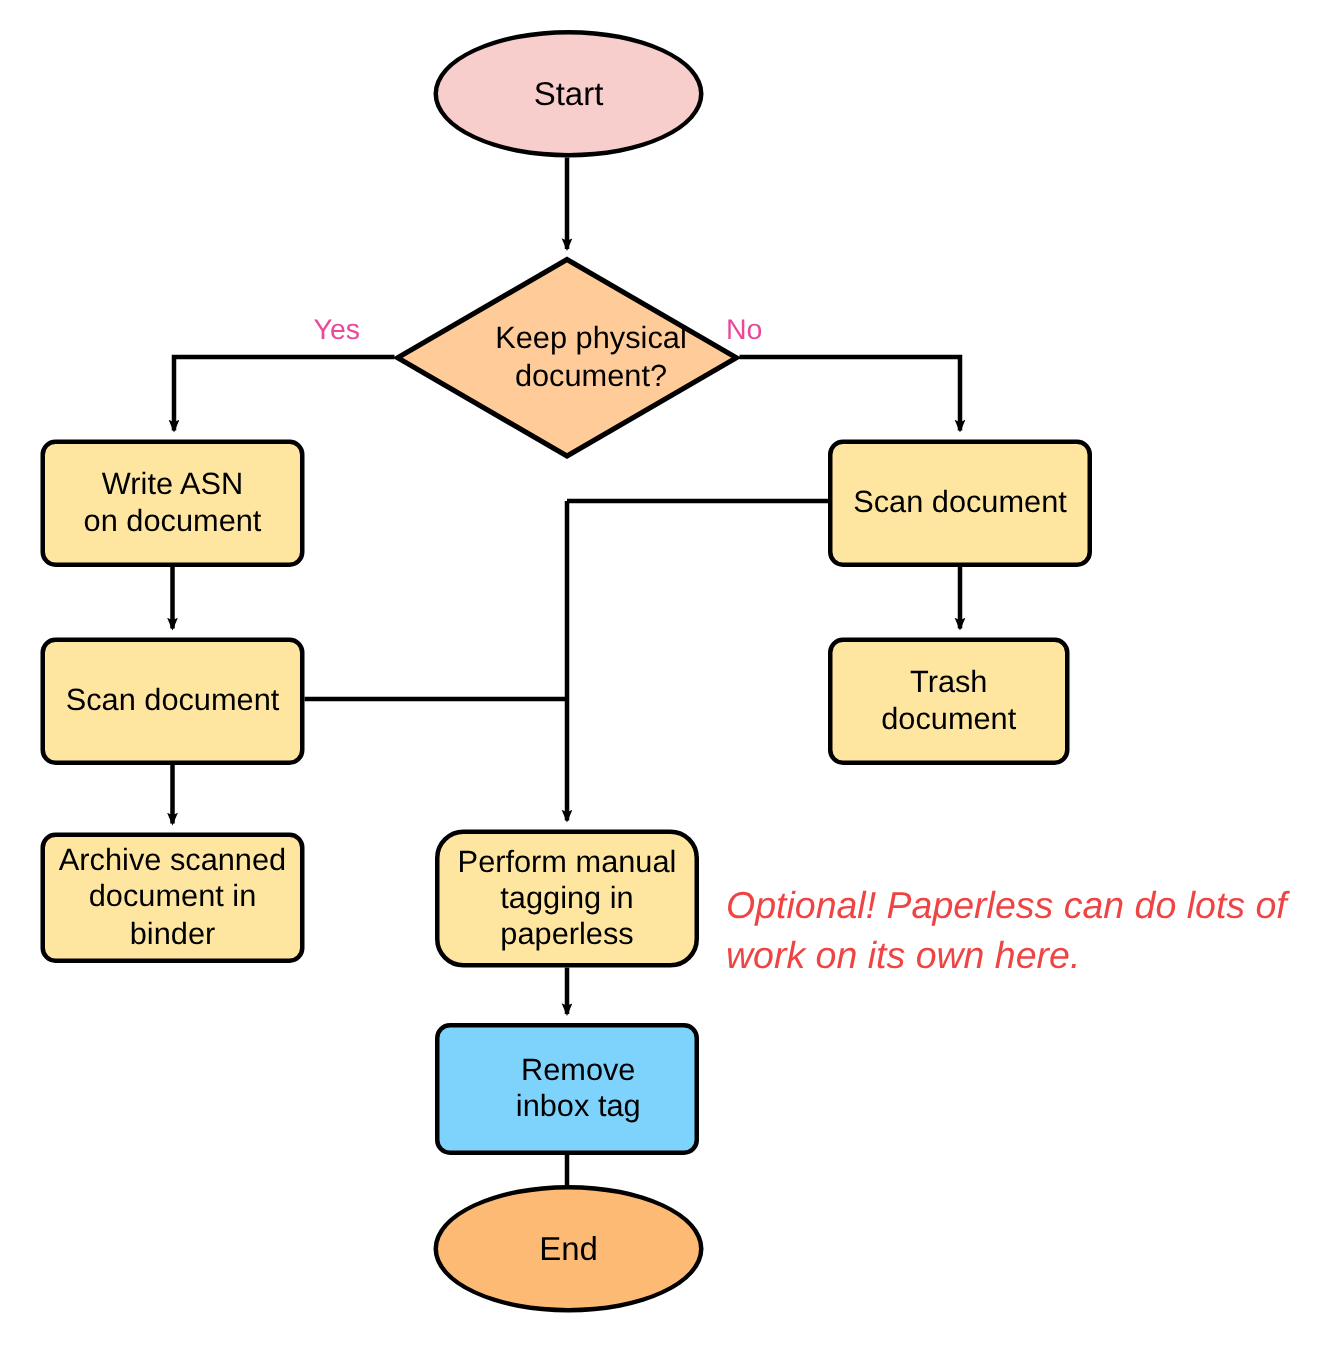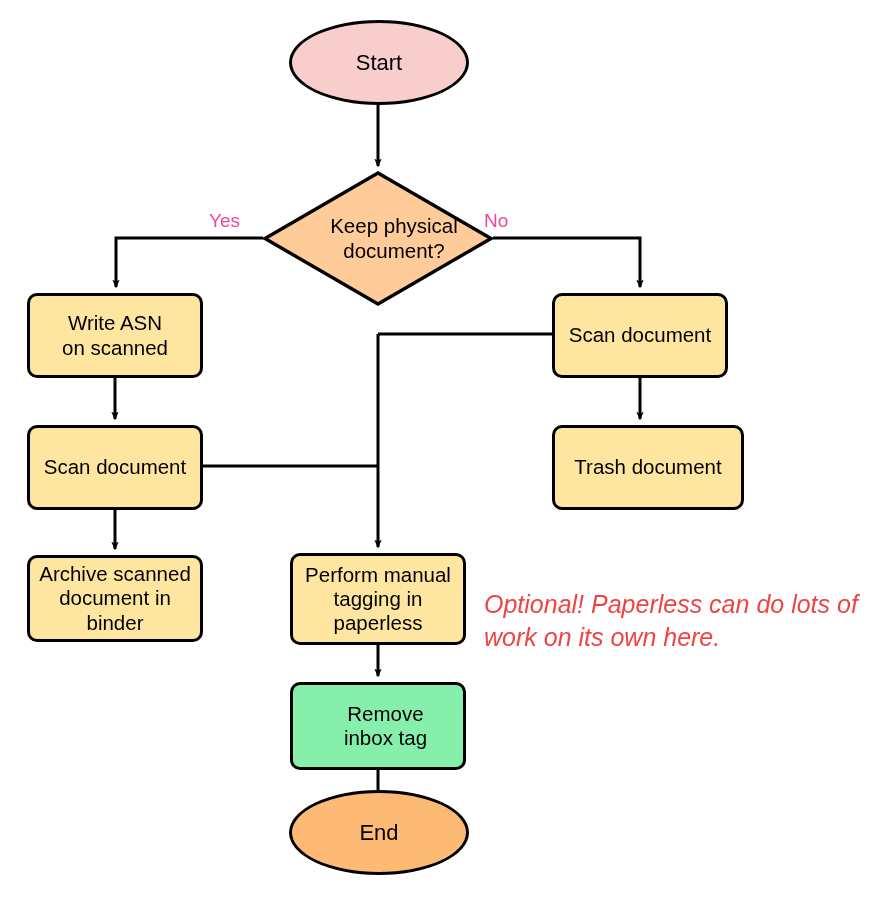--- a/index.html
+++ b/index.html
@@ -138,48 +138,48 @@
     </svg>
     <div class="decision-text">Keep physical
 document?</div>
   </div>
 
   <div class="edge-label" style="left:209px; top:210px;">Yes</div>
   <div class="edge-label" style="left:484px; top:210px;">No</div>
 
   <div class="node process" style="left:27px; top:293px; width:176px; height:85px; background:#ffe6a0;">
     <span class="node-label">Write ASN
-on scanned</span>
+on document</span>
   </div>
 
   <div class="node process" style="left:27px; top:425px; width:176px; height:85px; background:#ffe6a0;">
     <span class="node-label">Scan document</span>
   </div>
 
   <div class="node process" style="left:27px; top:555px; width:176px; height:87px; background:#ffe6a0;align-items:center;">
     <span class="node-label">Archive scanned
 document in
 binder</span>
   </div>
 
   <div class="node process" style="left:552px; top:293px; width:176px; height:85px; background:#ffe6a0;">
     <span class="node-label">Scan document</span>
   </div>
 
-  <div class="node process" style="left:552px; top:425px; width:192px; height:85px; background:#ffe6a0;">
+  <div class="node process" style="left:552px; top:425px; width:161px; height:85px; background:#ffe6a0;">
     <span class="node-label">Trash document</span>
   </div>
 
-  <div class="node process" style="left:290px; top:553px; width:176px; height:92px; background:#ffe6a0;">
+  <div class="node process" style="left:290px; top:553px; width:176px; height:92px; background:#ffe6a0;border-radius:19px;">
     <span class="node-label">Perform manual
 tagging in
 paperless</span>
   </div>
 
-  <div class="node process" style="left:290px; top:682px; width:176px; height:88px; background:#86efac;padding-left:15px;">
+  <div class="node process" style="left:290px; top:682px; width:176px; height:88px; background:#7dd3fc;padding-left:15px;">
     <span class="node-label">Remove
 inbox tag</span>
   </div>
 
   <div class="node terminator" style="left:289px; top:790px; width:180px; height:85px; background:#fdba74;">
     <span class="node-label">End</span>
   </div>
 
   <div class="note" style="left:484px; top:588px; width:400px;">Optional! Paperless can do lots of work on its own here.</div>
 

